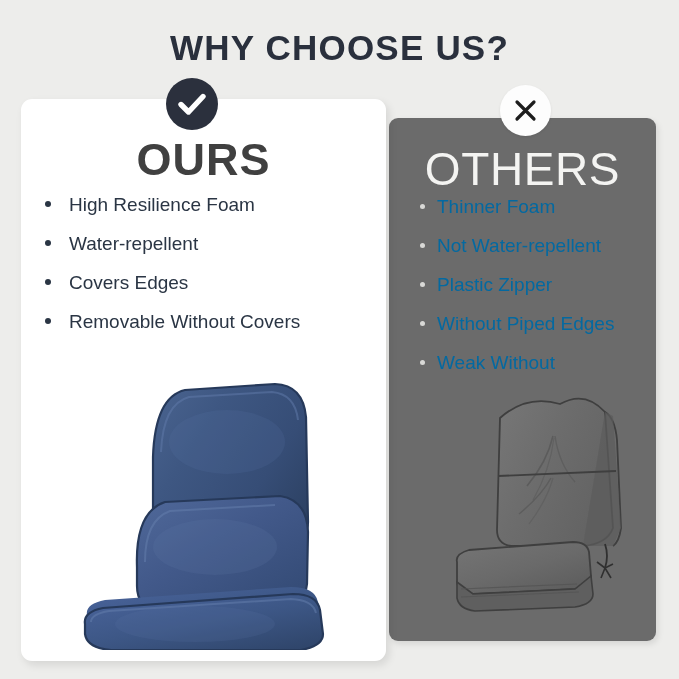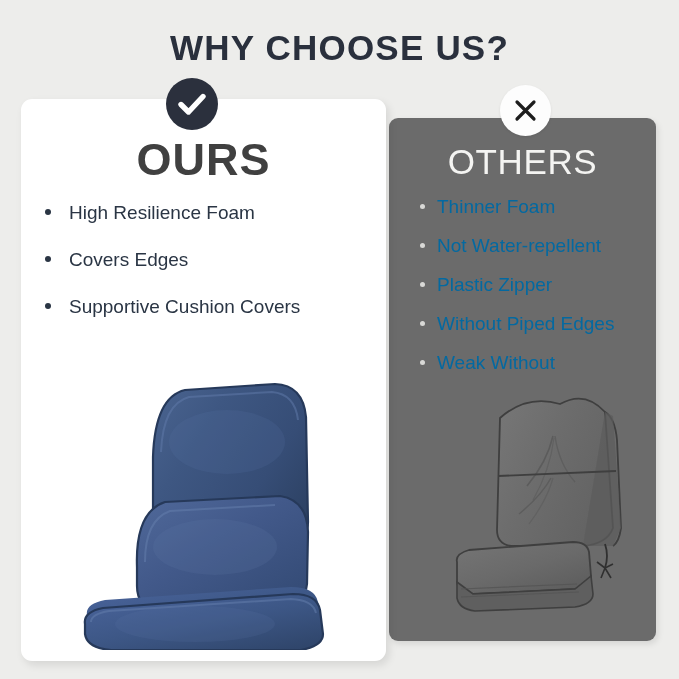--- a/index.html
+++ b/index.html
@@ -103,21 +103,21 @@
     color: #404040;
     z-index: 6;
   }
 
   #others-heading {
     position: absolute;
     left: 389px;
     top: 142px;
     width: 267px;
     text-align: center;
-    font-size: 35px;
+    font-size: 46px;
     font-weight: normal;
     letter-spacing: 0.6px;
     color: #f4f4f2;
     z-index: 6;
   }
 
   
   .feature-list {
     position: absolute;
     margin: 0;
@@ -133,21 +133,21 @@
     display: inline-block;
     flex: 0 0 auto;
     border-radius: 50%;
   }
 
   #ours-list {
     left: 45px;
     top: 194px;
     width: 330px;
   }
-  #ours-list li { height: 39px; margin-top: 8px; }
+  #ours-list li { height: 39px; }
   #ours-list .bullet {
     width: 6px; height: 6px;
     background: #2a3544;
     margin-right: 18px;
     position: relative;
     top: -4px;
   }
   #ours-list .feature-label {
     font-size: 19px;
     color: #2a3544;
@@ -315,25 +315,29 @@
     </svg>
   </div>
 
   <ul class="feature-list" id="ours-list">
     <li>
       <span class="bullet"></span>
       <span class="feature-label">High Resilience Foam</span>
     </li>
     <li>
       <span class="bullet"></span>
+      <span class="feature-label">Water-repellent</span>
+    </li>
+    <li>
+      <span class="bullet"></span>
       <span class="feature-label">Covers Edges</span>
     </li>
     <li>
       <span class="bullet"></span>
-      <span class="feature-label">Supportive Cushion Covers</span>
+      <span class="feature-label">Removable Without Covers</span>
     </li>
   </ul>
 
   <ul class="feature-list" id="others-list">
     <li>
       <span class="bullet"></span>
       <span class="feature-label">Thinner Foam</span>
     </li>
     <li>
       <span class="bullet"></span>

